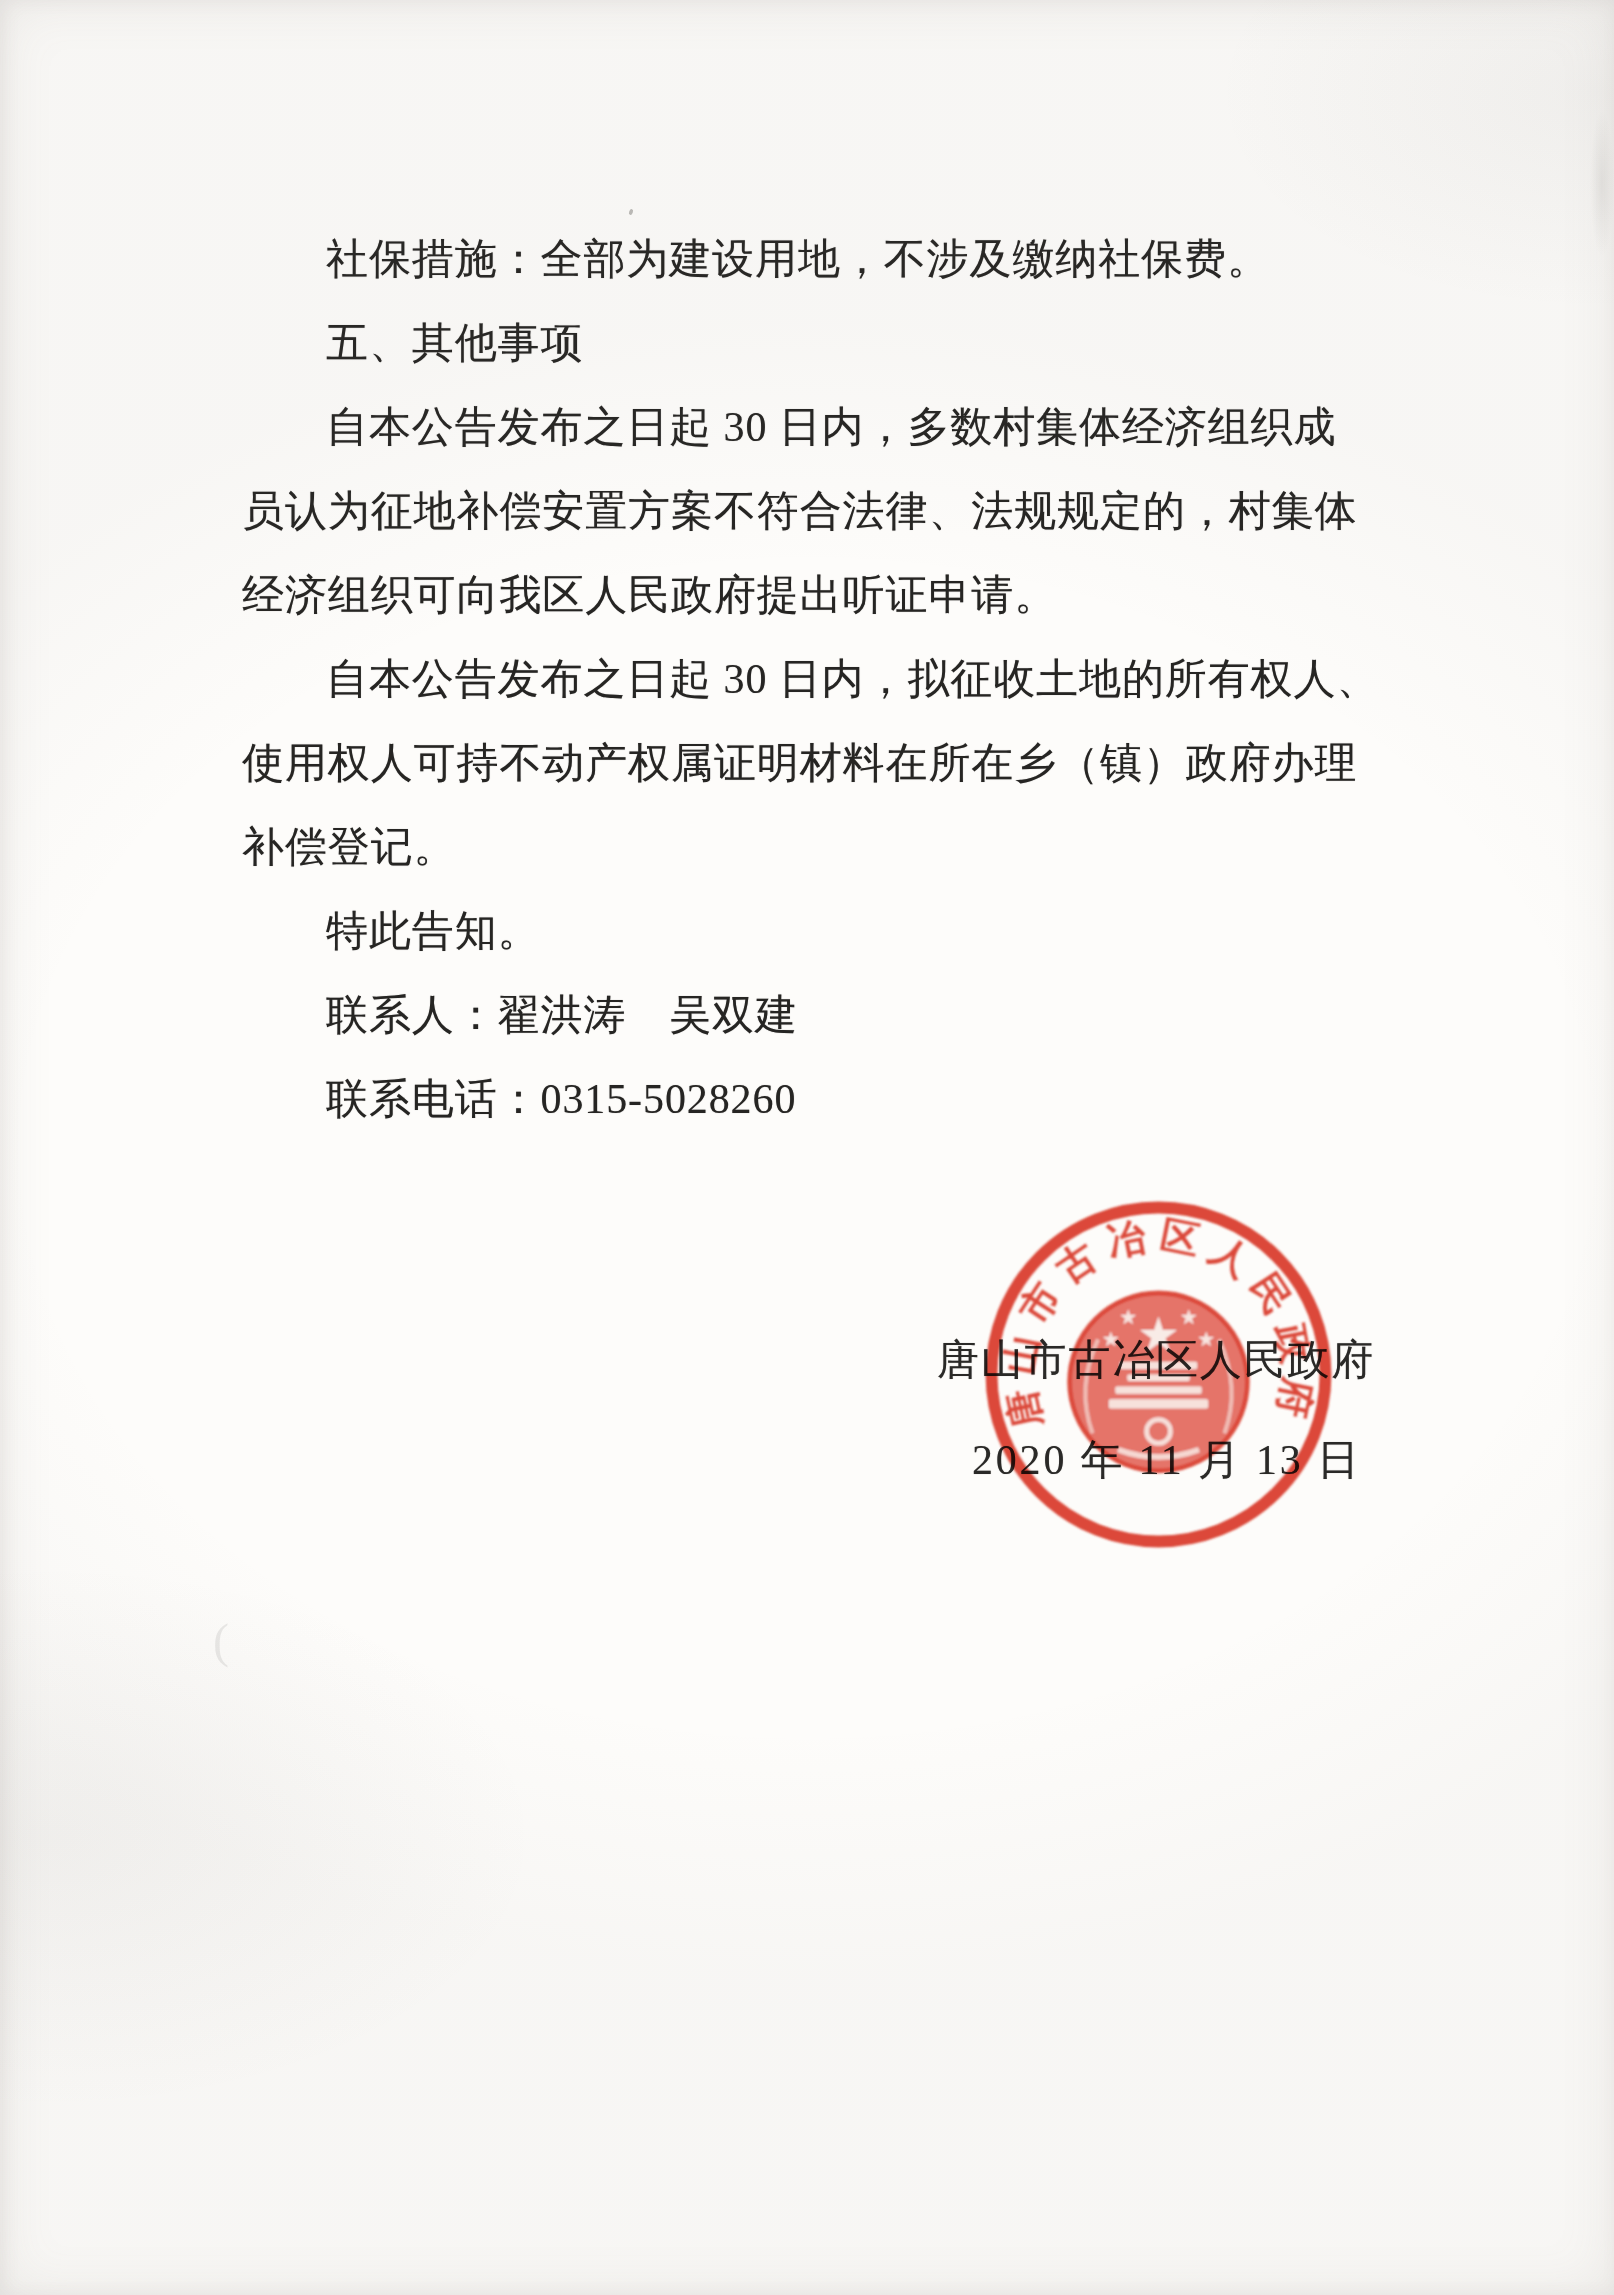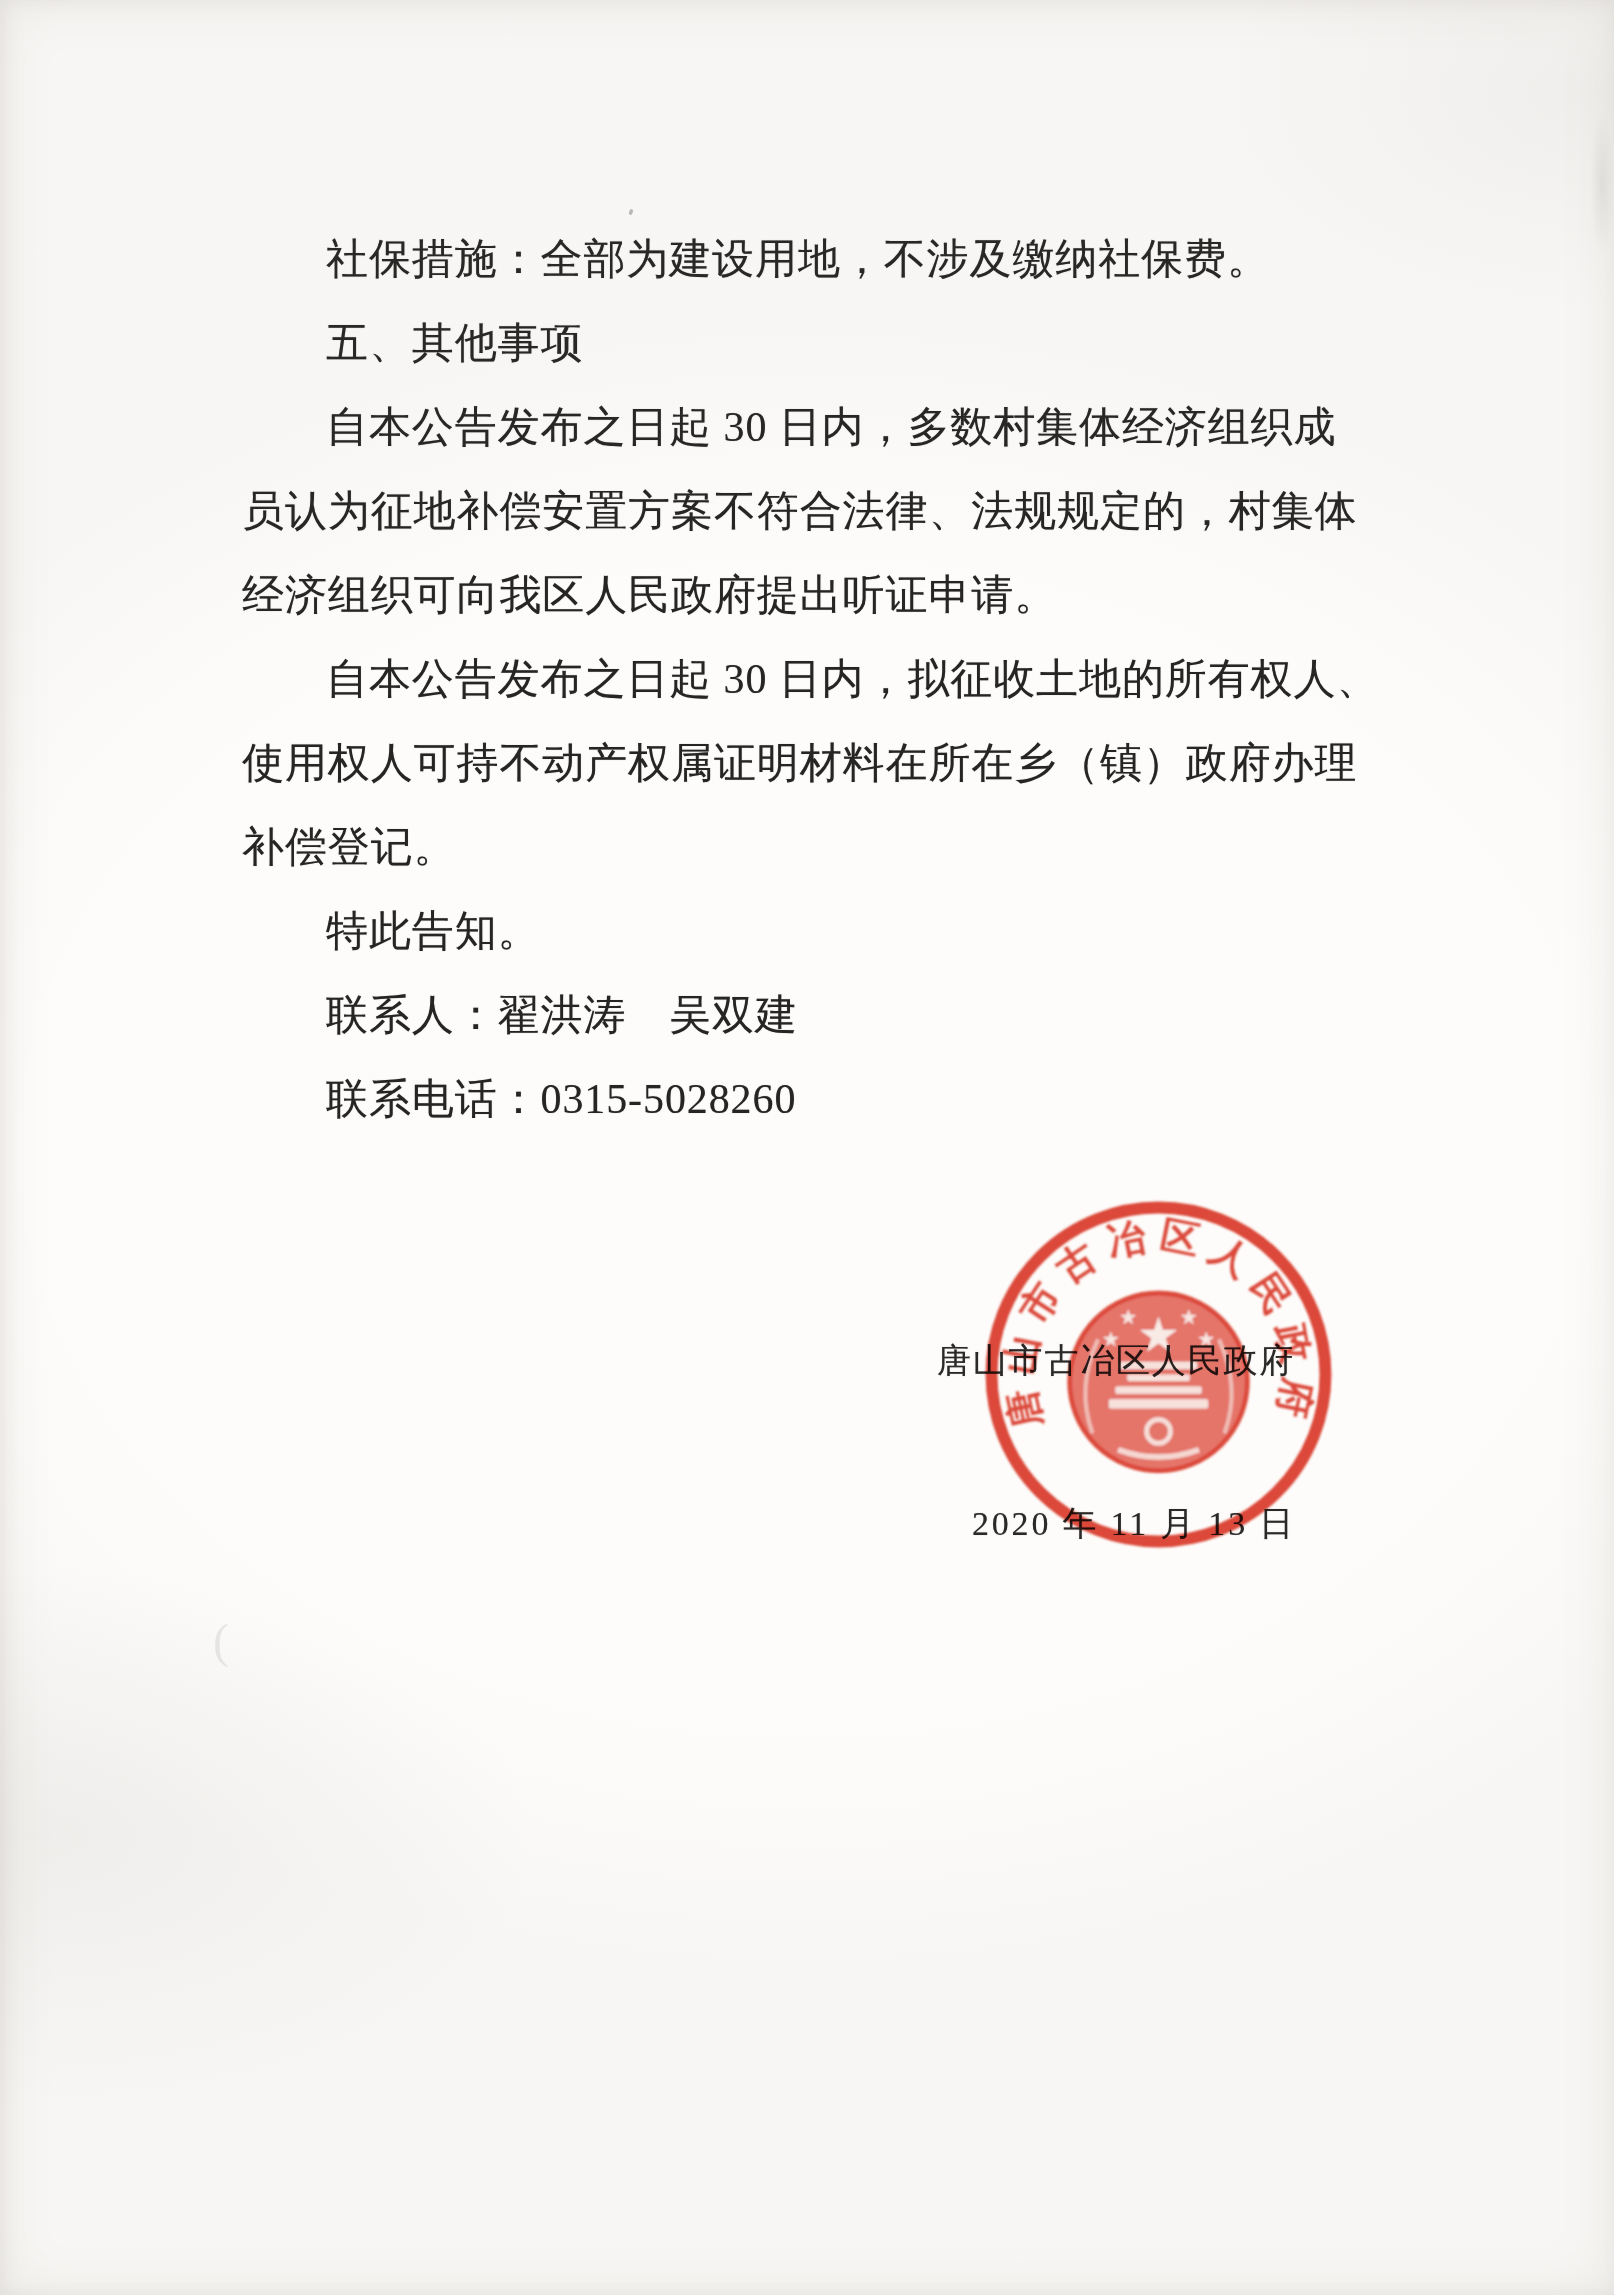--- a/index.html
+++ b/index.html
@@ -25,29 +25,29 @@
     font-size:42px;line-height:84px;
     color:#262523;
     letter-spacing:0.9px;
     text-shadow:0 0 0.9px rgba(40,38,36,.45);
     white-space:nowrap;
   }
   .line{height:84px;}
   .line.indent{text-indent:84px;}
   .sig-name,.sig-date{
     position:absolute;
-    font-size:34px;line-height:55px;
+    font-size:42px;line-height:55px;
     color:#2a2927;
     letter-spacing:1.8px;
     text-shadow:0 0 0.9px rgba(40,38,36,.45);
     white-space:nowrap;
     z-index:2;
   }
   .sig-name{left:937px;top:1333px;}
-  .sig-date{left:972px;top:1496px;letter-spacing:2.8px;}
+  .sig-date{left:972px;top:1433px;letter-spacing:2.8px;}
   .seal{
     position:absolute;left:975px;top:1191px;width:367px;height:367px;
     mix-blend-mode:multiply;
     opacity:.94;
     z-index:3;
     pointer-events:none;
   }
   .seal-arc-text{
     font-family:"Liberation Serif","DejaVu Serif",serif;
     font-size:42px;font-weight:bold;letter-spacing:12px;

